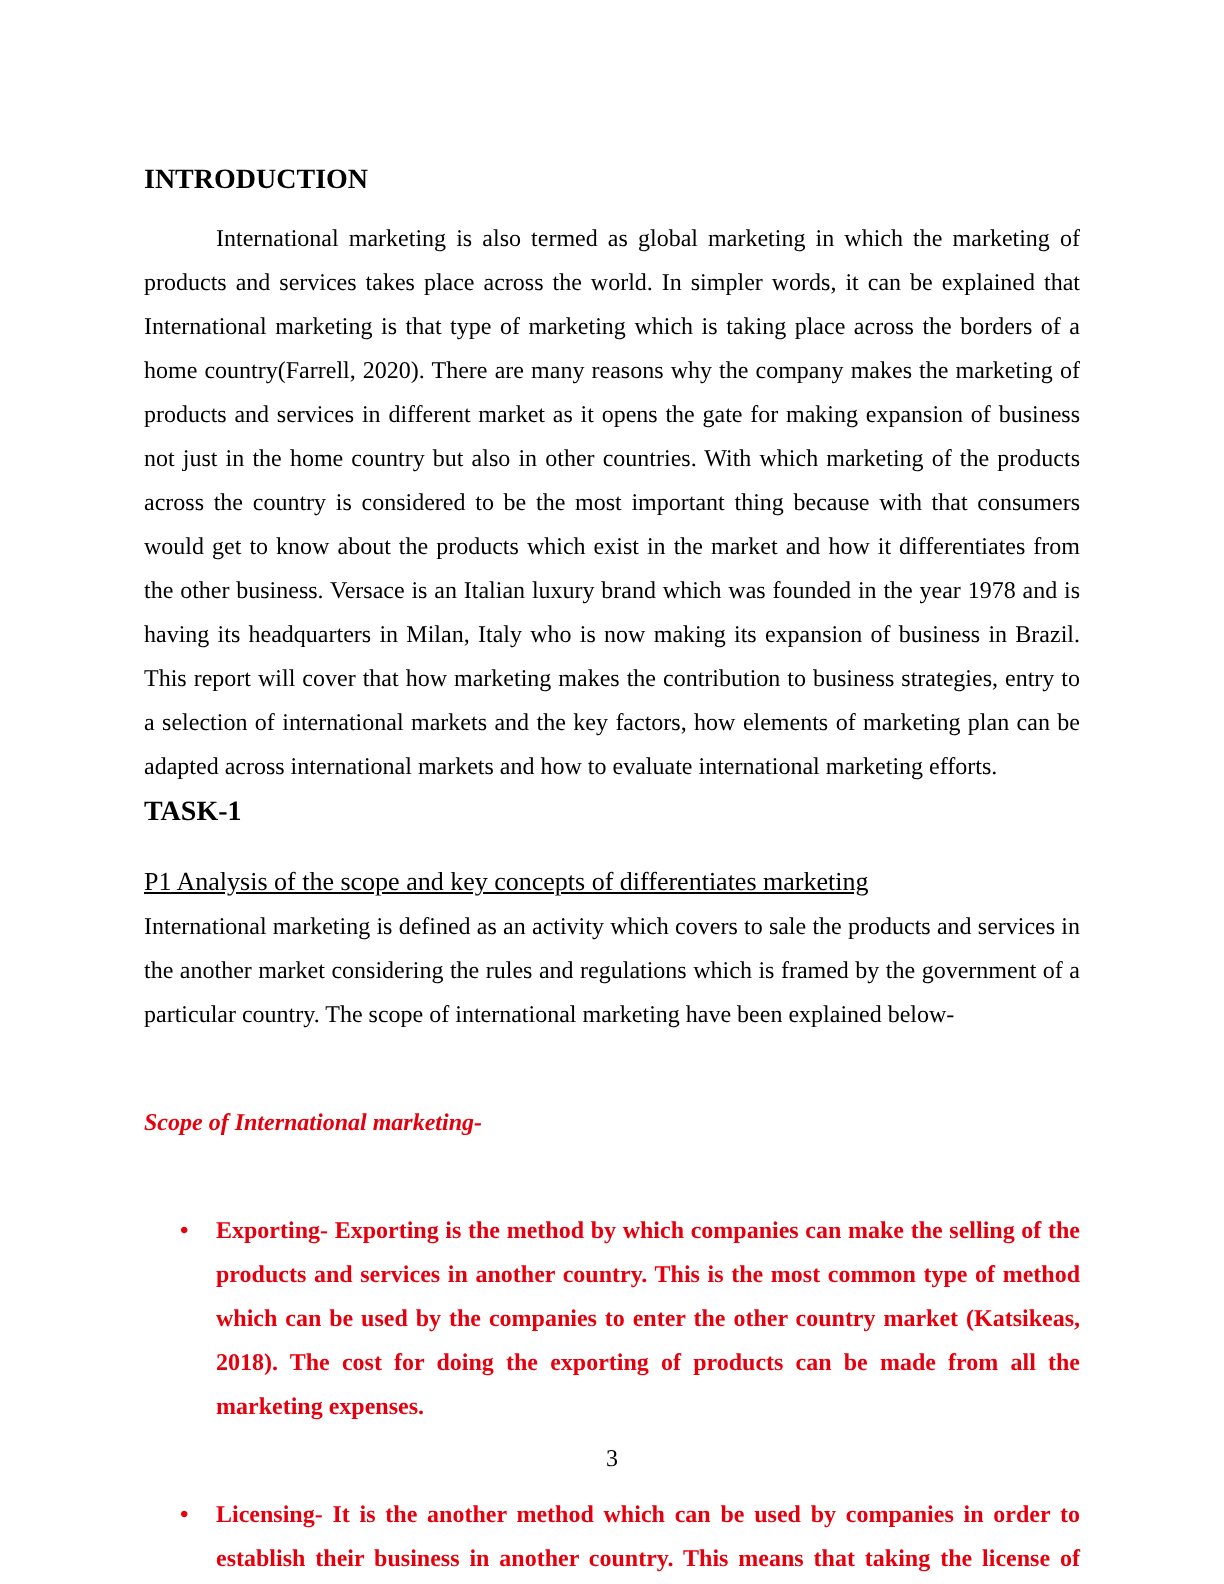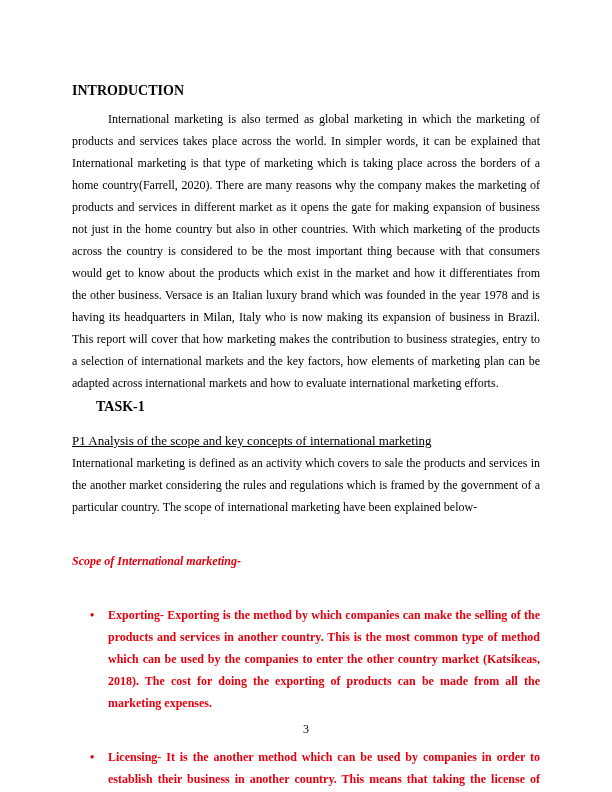--- a/index.html
+++ b/index.html
@@ -24,21 +24,20 @@
   }
   .h-main {
     font-size: 14px;
     font-weight: bold;
     line-height: 22px;
     margin: 0;
     color: #000000;
   }
   .h-task {
     margin-top: 2px;
-    margin-left: 24px;
   }
   .h-underlined {
     font-size: 13px;
     font-weight: normal;
     line-height: 22px;
     margin: 12px 0 0 0;
     text-decoration: underline;
     color: #000000;
   }
   .para {
@@ -98,21 +97,21 @@
 
 <div class="page">
   <div class="content">
 
     <h1 class="h-main">INTRODUCTION</h1>
 
     <p class="para first">International marketing is also termed as global marketing in which the marketing of products and services takes place across the world. In simpler words, it can be explained that International marketing is that type of marketing which is taking place across the borders of a home country(Farrell,  2020). There are many reasons why the company makes the marketing of products and services in different market as it opens the gate for making expansion of business not just in the home country but also in other countries. With which marketing of the products across the country is considered to be the most important thing because with that consumers would get to know about the products which exist in  the market and how it differentiates from the other business. Versace is an Italian luxury brand which was founded in the year 1978 and is having its headquarters in Milan, Italy who is now making its expansion of business in Brazil. This report will cover that how marketing makes the contribution to business strategies, entry to a selection of international markets and the key factors, how elements of marketing plan can be adapted across international markets and how to evaluate international marketing efforts.</p>
 
     <h1 class="h-main h-task">TASK-1</h1>
 
-    <h2 class="h-underlined">P1 Analysis of the scope and key concepts of international marketing</h2>
+    <h2 class="h-underlined">P1 Analysis of the scope and key concepts of differentiates marketing</h2>
 
     <p class="para">International marketing is defined as an activity which covers to sale the products and services in the another market considering the rules and regulations which is framed by the government of a particular country. The scope of international marketing have been explained below-</p>
 
     <p class="scope-heading red-text">Scope of International marketing-</p>
 
     <ul class="red-list">
       <li class="red-text">
         <span class="marker">•</span>
         <span>Exporting- Exporting is the method by which companies can make the selling of the products and services in another country. This is the most common type of method which can be used by the companies to enter the other country market (Katsikeas, 2018). The cost for doing the exporting of products can be made from all the marketing expenses.</span>
       </li>

